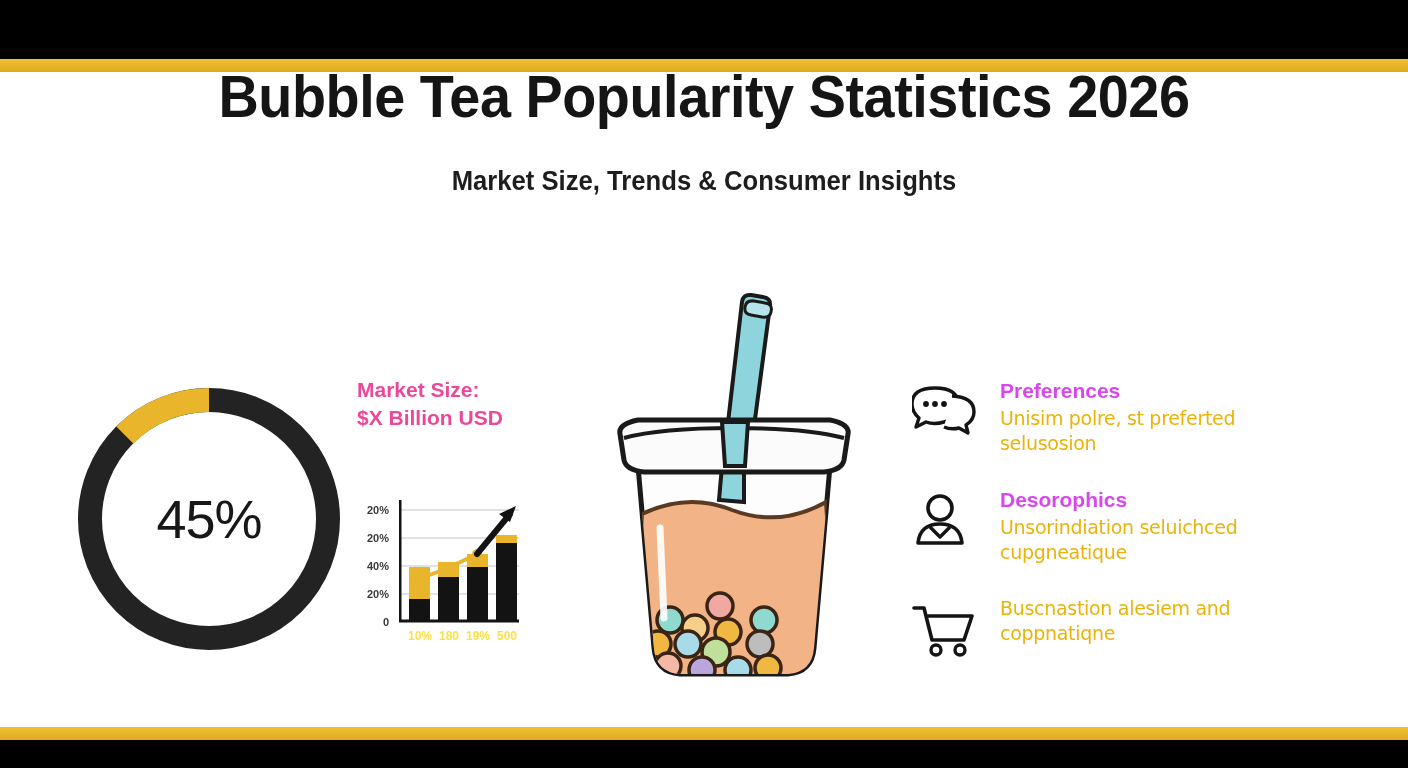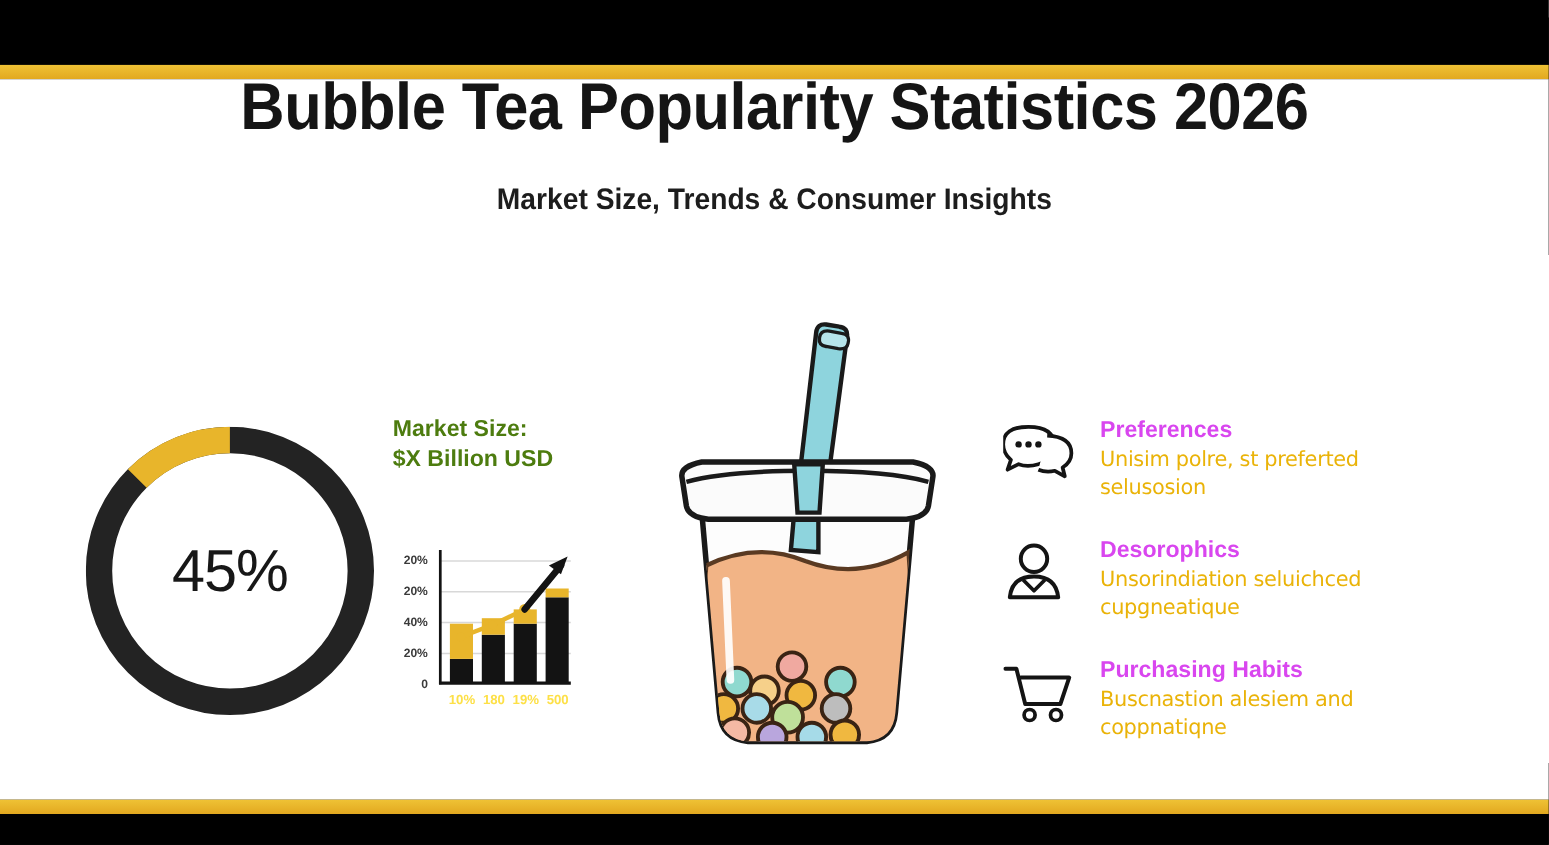--- a/index.html
+++ b/index.html
@@ -36,21 +36,21 @@
   .donut-wrap { position:absolute; left:78px; top:372px; width:262px; height:262px; }
   .donut-center {
     position:absolute; left:0; top:0; width:262px; height:262px;
     display:flex; align-items:center; justify-content:center;
     font-size:54px; font-weight:400; color:#171717; letter-spacing:-1px;
   }
 
   
   .mk-label {
     position:absolute; left:357px; top:360px; width:230px;
-    font-size:21px; font-weight:700; color:#4d7c0f; line-height:1.32;
+    font-size:21px; font-weight:700; color:#ec4899; line-height:1.32;
   }
 
   
   .mini { position:absolute; left:357px; top:470px; width:200px; height:165px; }
   .ytick {
     position:absolute; right:0; font-size:11px; font-weight:700; color:#3a3a3a;
     text-align:right; width:36px; transform:translateY(-50%);
   }
   .xtick {
     position:absolute; font-size:12px; font-weight:700; color:#fde047;
@@ -216,18 +216,17 @@
     </div>
 
     <div class="ins-row">
       <span class="ins-icon">
         <svg width="72" height="60" viewBox="0 0 72 60">
           <path d="M 2 8 L 12 8 L 20 40 L 52 40 L 60 16 L 16 16" fill="none" stroke="#141414" stroke-width="3.6" stroke-linecap="round" stroke-linejoin="round"></path>
           <circle cx="24" cy="50" r="5" fill="#fff" stroke="#141414" stroke-width="3.4"></circle>
           <circle cx="48" cy="50" r="5" fill="#fff" stroke="#141414" stroke-width="3.4"></circle>
         </svg>
       </span>
-      <div class="ins-title">Purchasing Habits</div>
       <div class="ins-body">Buscnastion alesiem and coppnatiqne</div>
     </div>
 
   </div>
 </div>
 
 </body></html>

